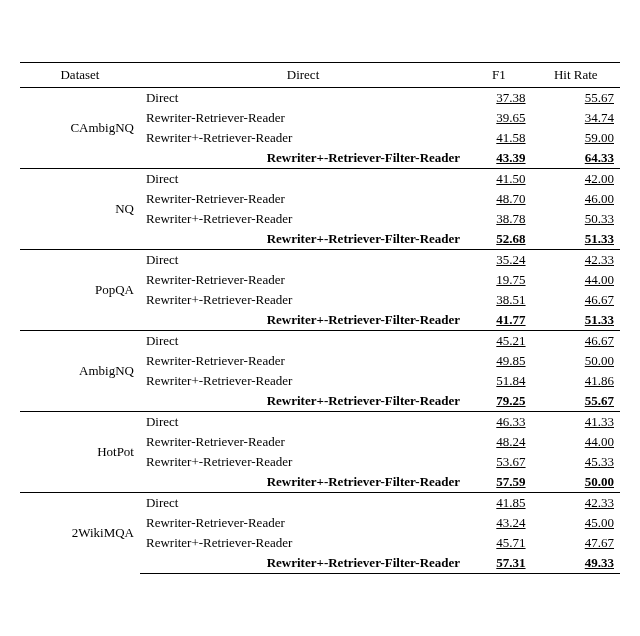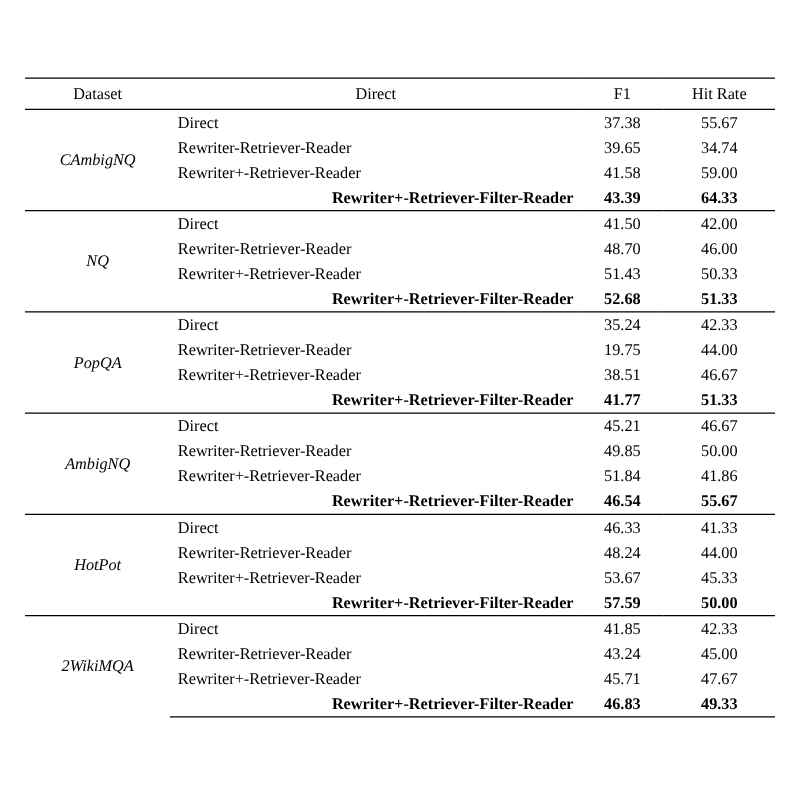--- a/index.html
+++ b/index.html
@@ -40,27 +40,27 @@
     thead tr th.right {
       text-align: center;
     }
 
     tbody tr td {
       padding: 2px 6px;
       vertical-align: middle;
     }
 
     tbody tr td.right {
-      text-align: center;
+      text-align: right;
+      text-decoration: underline;
     }
 
     .dataset-cell {
-      text-align: center;
+      text-align: right;
       vertical-align: middle;
-      font-style: italic;
     }
 
     .bold {
       font-weight: bold;
       text-align: right;
     }
 
     .section-border-top td {
       border-top: 1px solid #000;
     }
@@ -110,21 +110,21 @@
           <td class="right">41.50</td>
           <td class="right">42.00</td>
         </tr>
         <tr>
           <td>Rewriter-Retriever-Reader</td>
           <td class="right">48.70</td>
           <td class="right">46.00</td>
         </tr>
         <tr>
           <td>Rewriter+-Retriever-Reader</td>
-          <td class="right">51.43</td>
+          <td class="right">38.78</td>
           <td class="right">50.33</td>
         </tr>
         <tr>
           <td class="bold">Rewriter+-Retriever-Filter-Reader</td>
           <td class="right bold">52.68</td>
           <td class="right bold">51.33</td>
         </tr>
         <tr class="section-border-top">
           <td class="dataset-cell" rowspan="4" style="vertical-align: middle; margin-left: 35px;">PopQA</td>
           <td>Direct</td>
@@ -157,21 +157,21 @@
           <td class="right">49.85</td>
           <td class="right">50.00</td>
         </tr>
         <tr>
           <td>Rewriter+-Retriever-Reader</td>
           <td class="right">51.84</td>
           <td class="right">41.86</td>
         </tr>
         <tr>
           <td class="bold">Rewriter+-Retriever-Filter-Reader</td>
-          <td class="right bold">46.54</td>
+          <td class="right bold">79.25</td>
           <td class="right bold">55.67</td>
         </tr>
         <tr class="section-border-top">
           <td class="dataset-cell" rowspan="4" style="vertical-align: middle;">HotPot</td>
           <td>Direct</td>
           <td class="right">46.33</td>
           <td class="right">41.33</td>
         </tr>
         <tr>
           <td>Rewriter-Retriever-Reader</td>
@@ -199,18 +199,18 @@
           <td class="right">43.24</td>
           <td class="right">45.00</td>
         </tr>
         <tr>
           <td>Rewriter+-Retriever-Reader</td>
           <td class="right">45.71</td>
           <td class="right">47.67</td>
         </tr>
         <tr class="last-row">
           <td class="bold">Rewriter+-Retriever-Filter-Reader</td>
-          <td class="right bold">46.83</td>
+          <td class="right bold">57.31</td>
           <td class="right bold">49.33</td>
         </tr>
       </tbody>
   </table>
 </div>
 
 </body></html>

